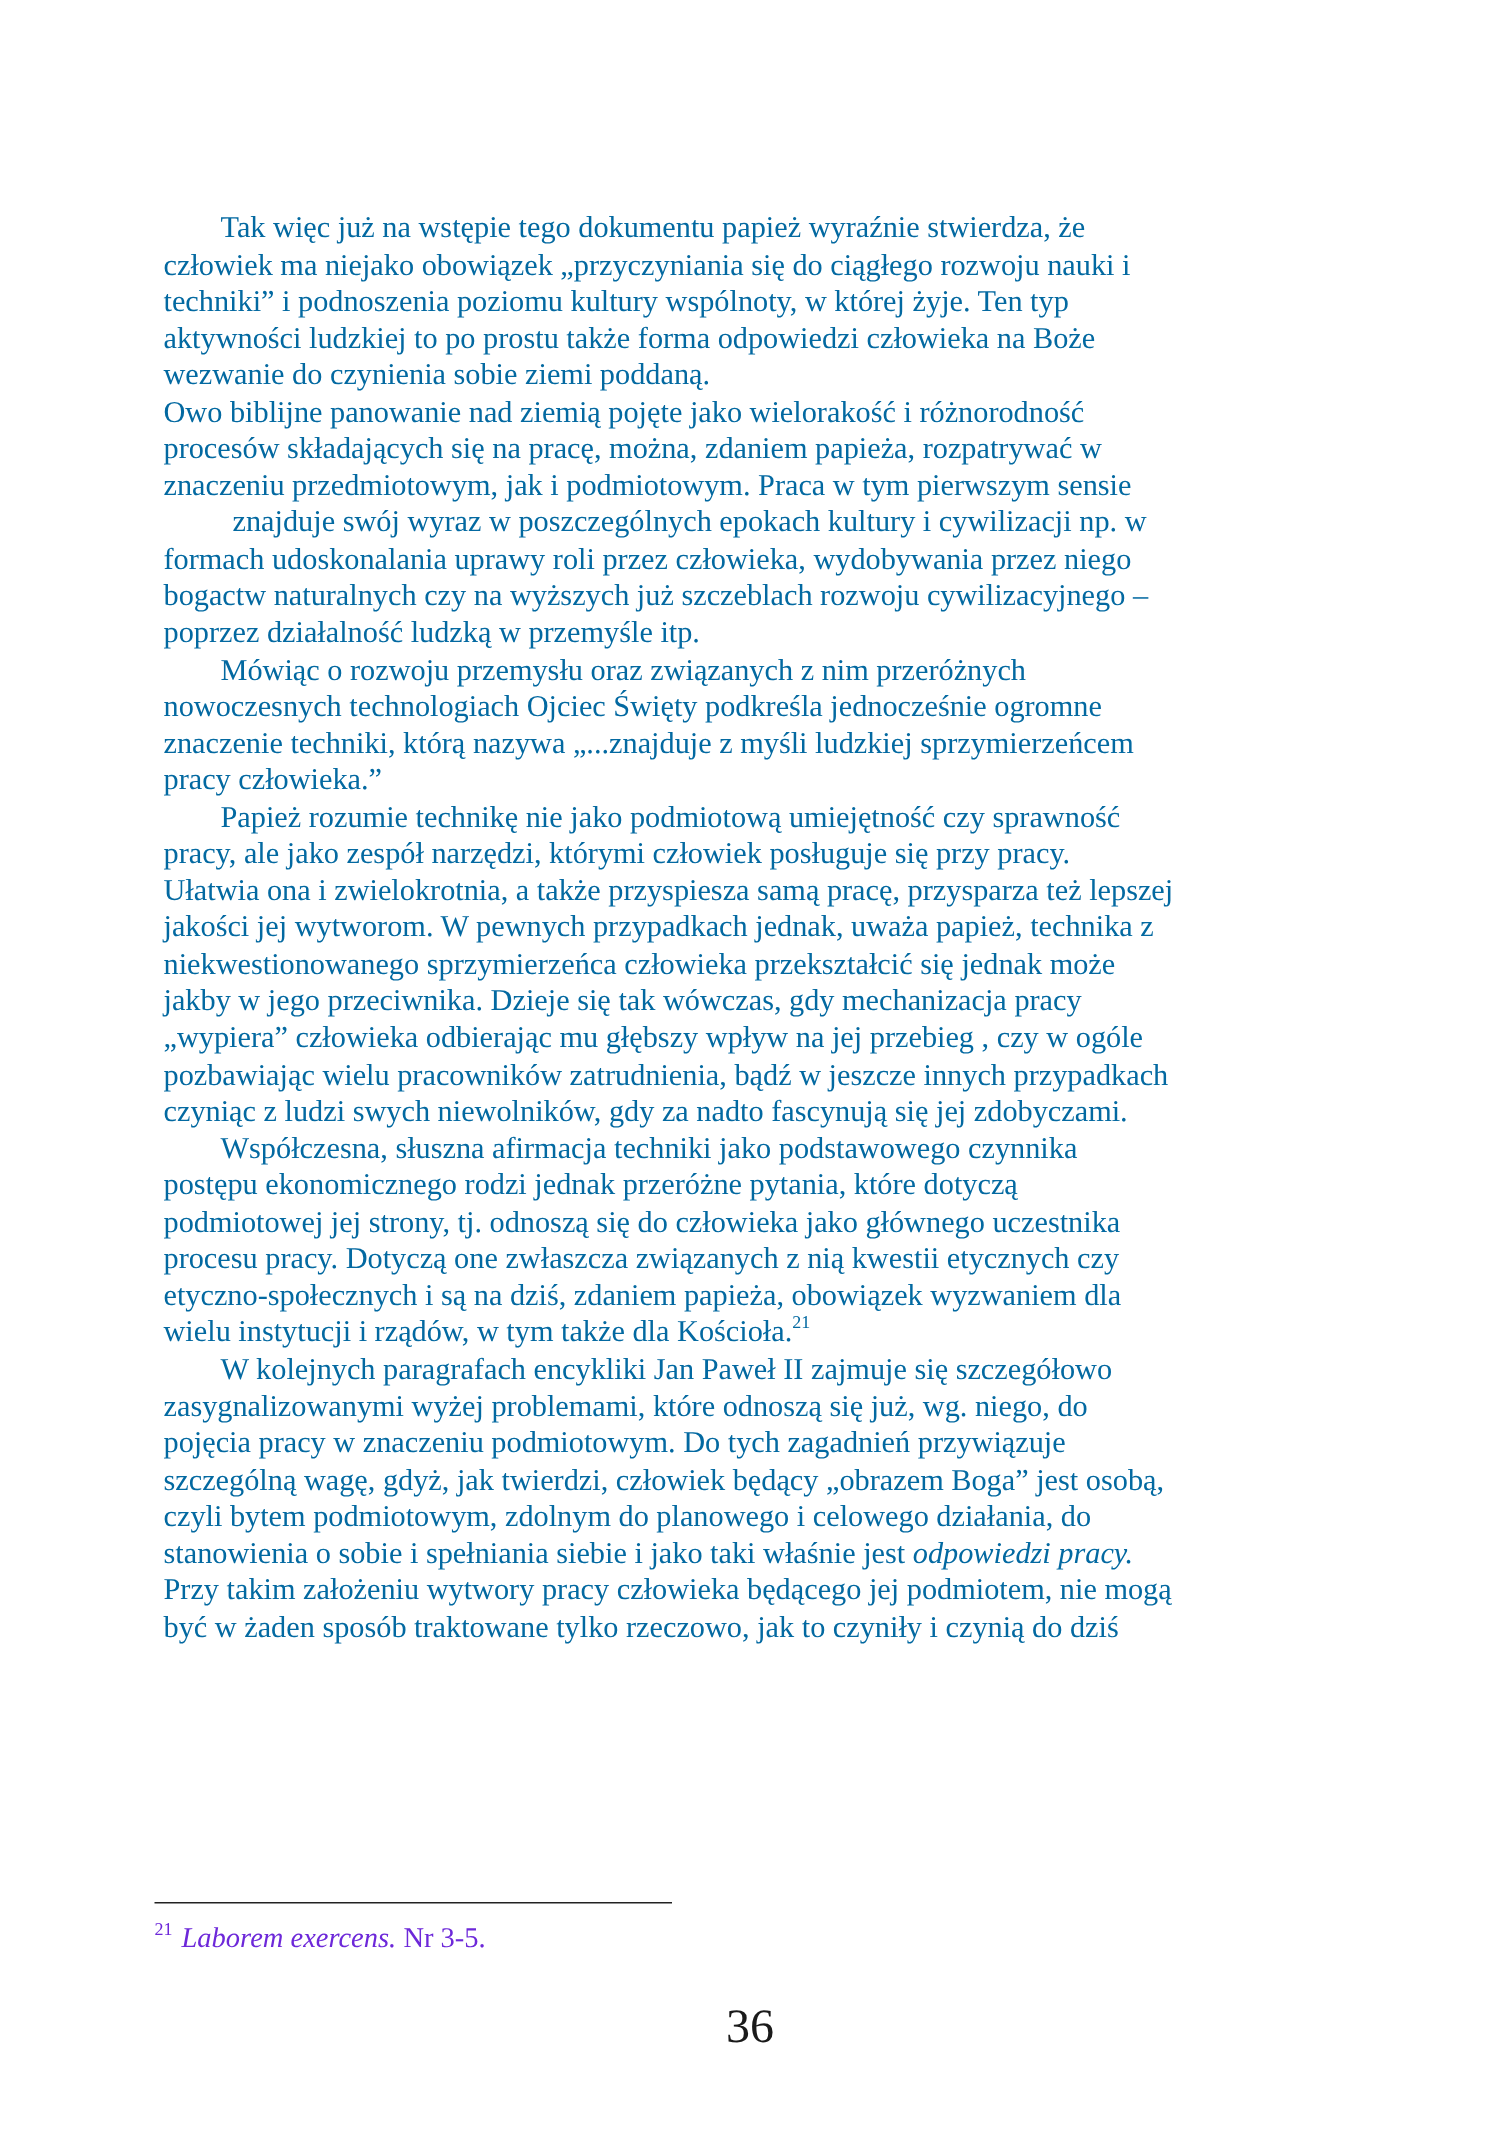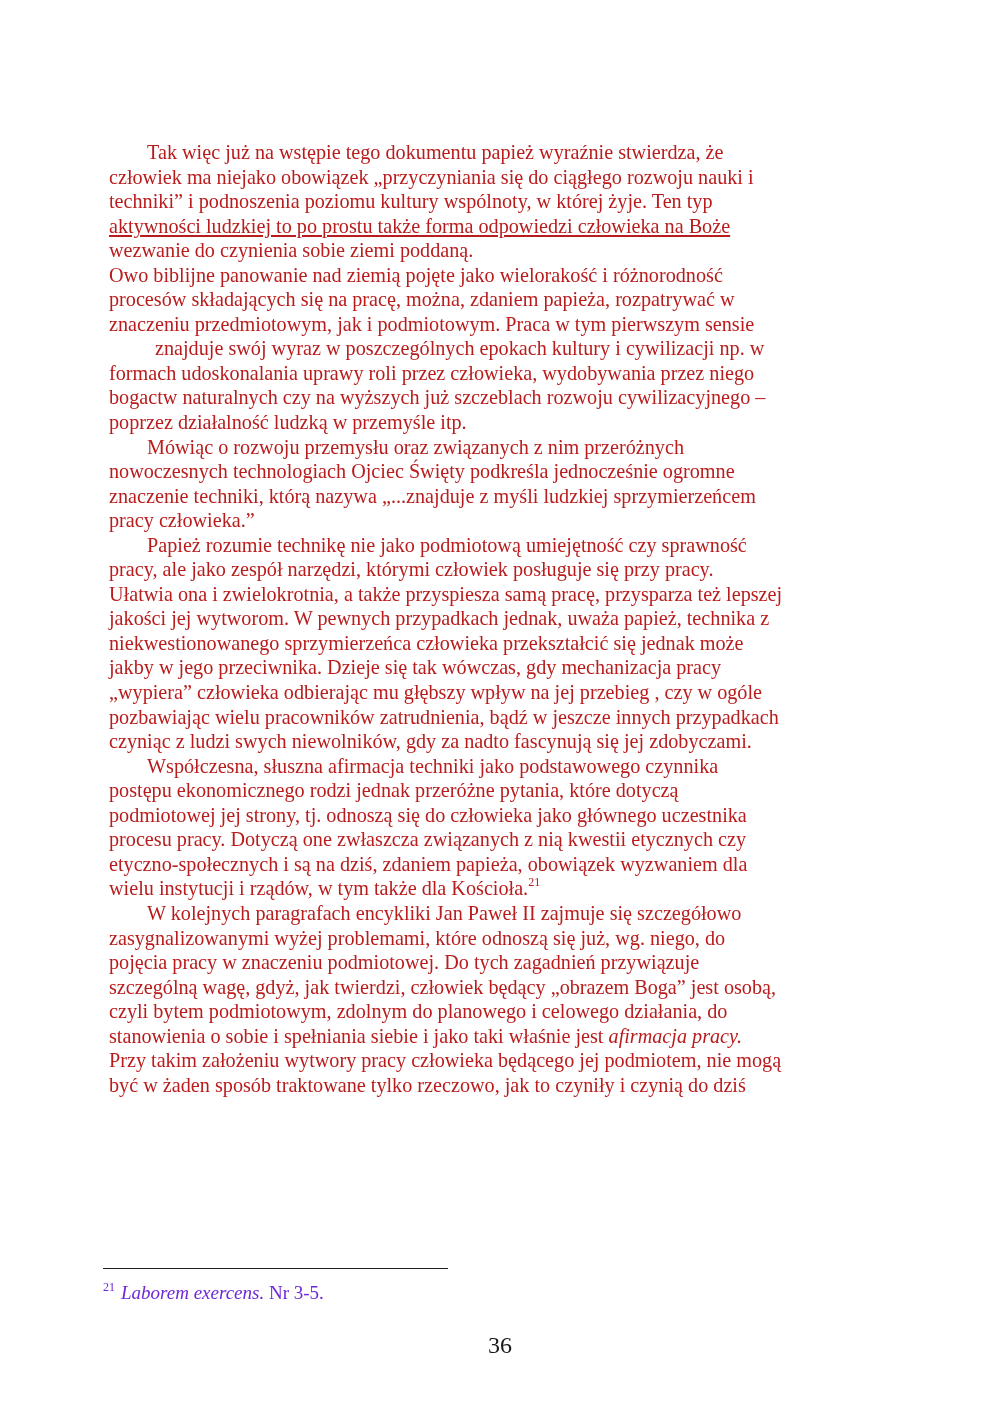--- a/index.html
+++ b/index.html
@@ -1,19 +1,19 @@
 <!DOCTYPE html>
 <html><head>
 <meta charset="utf-8">
 <style>
   html, body { margin: 0; padding: 0; background: #ffffff; }
   body { width: 1000px; height: 1420px; position: relative; overflow: hidden; }
   .page {
     position: absolute; left: 109px; top: 140px; width: 797px;
-    font-family: "Liberation Serif", serif; font-size: 20.2px; color: #b91c1c;
+    font-family: "Liberation Serif", serif; font-size: 20.2px; color: #0369a1;
     line-height: 24.55px;
   }
   .para { margin: 0; }
   .line {
     display: block; text-align: justify; text-align-last: justify;
     white-space: nowrap; height: 24.55px; overflow: visible;
   }
   .line.last { text-align-last: left; }
   .indent { padding-left: 38px; }
   .ital { font-style: italic; }
@@ -22,33 +22,33 @@
     position: absolute; left: 103px; top: 1268px; width: 345px; height: 0;
     border-top: 1.4px solid #222;
   }
   .footnote {
     position: absolute; left: 103px; top: 1282px;
     font-family: "Liberation Serif", serif; font-size: 19px; color: #6d28d9;
   }
   .footnote sup { font-size: 12px; vertical-align: 8px; line-height: 0; margin-right: 6px; }
   .page-number {
     position: absolute; left: 0; width: 1000px; top: 1332px; text-align: center;
-    font-family: "Liberation Serif", serif; font-size: 24px; color: #1a1a1a;
+    font-family: "Liberation Serif", serif; font-size: 32px; color: #1a1a1a;
   }
 </style>
 </head>
 <body>
 
 <div class="page">
 
   <div class="para">
     <span class="line indent" style="white-space: nowrap; word-spacing: 0px; text-align-last: left;">Tak więc już na wstępie tego dokumentu papież wyraźnie stwierdza, że</span>
     <span class="line" style="white-space: nowrap; word-spacing: 0px; text-align-last: left;">człowiek ma niejako obowiązek „przyczyniania się do ciągłego rozwoju nauki i</span>
     <span class="line" style="white-space: nowrap; word-spacing: 0px; text-align-last: left;">techniki” i podnoszenia poziomu kultury wspólnoty, w której żyje. Ten typ</span>
-    <span class="line" style="white-space: nowrap; word-spacing: 0px; text-align-last: left; text-decoration: underline;">aktywności ludzkiej to po prostu także forma odpowiedzi człowieka na Boże</span>
+    <span class="line" style="white-space: nowrap; word-spacing: 0px; text-align-last: left;">aktywności ludzkiej to po prostu także forma odpowiedzi człowieka na Boże</span>
     <span class="line last">wezwanie do czynienia sobie ziemi poddaną.</span>
   </div>
 
   <div class="para">
     <span class="line" style="white-space: nowrap; word-spacing: 0px; text-align-last: left;">Owo biblijne panowanie nad ziemią pojęte jako wielorakość i różnorodność</span>
     <span class="line" style="white-space: nowrap; word-spacing: 0px; text-align-last: left;">procesów składających się na pracę, można, zdaniem papieża, rozpatrywać w</span>
     <span class="line" style="white-space: nowrap; word-spacing: 0px; text-align-last: left;">znaczeniu przedmiotowym, jak i podmiotowym. Praca w tym pierwszym sensie</span>
     <span class="line" style="white-space: nowrap; word-spacing: 0px; text-align-last: left; margin-left: 46px;">znajduje swój wyraz w poszczególnych epokach kultury i cywilizacji np. w</span>
     <span class="line" style="white-space: nowrap; word-spacing: 0px; text-align-last: left;">formach udoskonalania uprawy roli przez człowieka, wydobywania przez niego</span>
     <span class="line" style="white-space: nowrap; word-spacing: 0px; text-align-last: left;">bogactw naturalnych czy na wyższych już szczeblach rozwoju cywilizacyjnego –</span>
@@ -79,24 +79,24 @@
     <span class="line" style="white-space: nowrap; word-spacing: 0px; text-align-last: left;">postępu ekonomicznego rodzi jednak przeróżne pytania, które dotyczą</span>
     <span class="line" style="white-space: nowrap; word-spacing: 0px; text-align-last: left;">podmiotowej jej strony, tj. odnoszą się do człowieka jako głównego uczestnika</span>
     <span class="line" style="white-space: nowrap; word-spacing: 0px; text-align-last: left;">procesu pracy. Dotyczą one zwłaszcza związanych z nią kwestii etycznych czy</span>
     <span class="line" style="white-space: nowrap; word-spacing: 0px; text-align-last: left;">etyczno-społecznych i są na dziś, zdaniem papieża, obowiązek wyzwaniem dla</span>
     <span class="line last"><span>wielu instytucji i rządów, w tym także dla Kościoła.</span><sup class="fn">21</sup></span>
   </div>
 
   <div class="para">
     <span class="line indent" style="white-space: nowrap; word-spacing: 0px; text-align-last: left;">W kolejnych paragrafach encykliki Jan Paweł II zajmuje się szczegółowo</span>
     <span class="line" style="white-space: nowrap; word-spacing: 0px; text-align-last: left;">zasygnalizowanymi wyżej problemami, które odnoszą się już, wg. niego, do</span>
-    <span class="line" style="white-space: nowrap; word-spacing: 0px; text-align-last: left;">pojęcia pracy w znaczeniu podmiotowej. Do tych zagadnień przywiązuje</span>
+    <span class="line" style="white-space: nowrap; word-spacing: 0px; text-align-last: left;">pojęcia pracy w znaczeniu podmiotowym. Do tych zagadnień przywiązuje</span>
     <span class="line" style="white-space: nowrap; word-spacing: 0px; text-align-last: left;">szczególną wagę, gdyż, jak twierdzi, człowiek będący „obrazem Boga” jest osobą,</span>
     <span class="line" style="white-space: nowrap; word-spacing: 0px; text-align-last: left;">czyli bytem podmiotowym, zdolnym do planowego i celowego działania, do</span>
-    <span class="line" style="white-space: nowrap; word-spacing: 0px; text-align-last: left;"><span>stanowienia o sobie i spełniania siebie i jako taki właśnie jest </span><span class="ital">afirmacja pracy.</span></span>
+    <span class="line" style="white-space: nowrap; word-spacing: 0px; text-align-last: left;"><span>stanowienia o sobie i spełniania siebie i jako taki właśnie jest </span><span class="ital">odpowiedzi pracy.</span></span>
     <span class="line" style="white-space: nowrap; word-spacing: 0px; text-align-last: left;">Przy takim założeniu wytwory pracy człowieka będącego jej podmiotem, nie mogą</span>
     <span class="line" style="white-space: nowrap; word-spacing: 0px; text-align-last: left;">być w żaden sposób traktowane tylko rzeczowo, jak to czyniły i czynią do dziś</span>
   </div>
 </div>
 
 <div class="fn-rule"></div>
 
 <div class="footnote">
   <sup>21</sup><span class="ital">Laborem exercens.</span><span> Nr 3-5.</span>
 </div>

